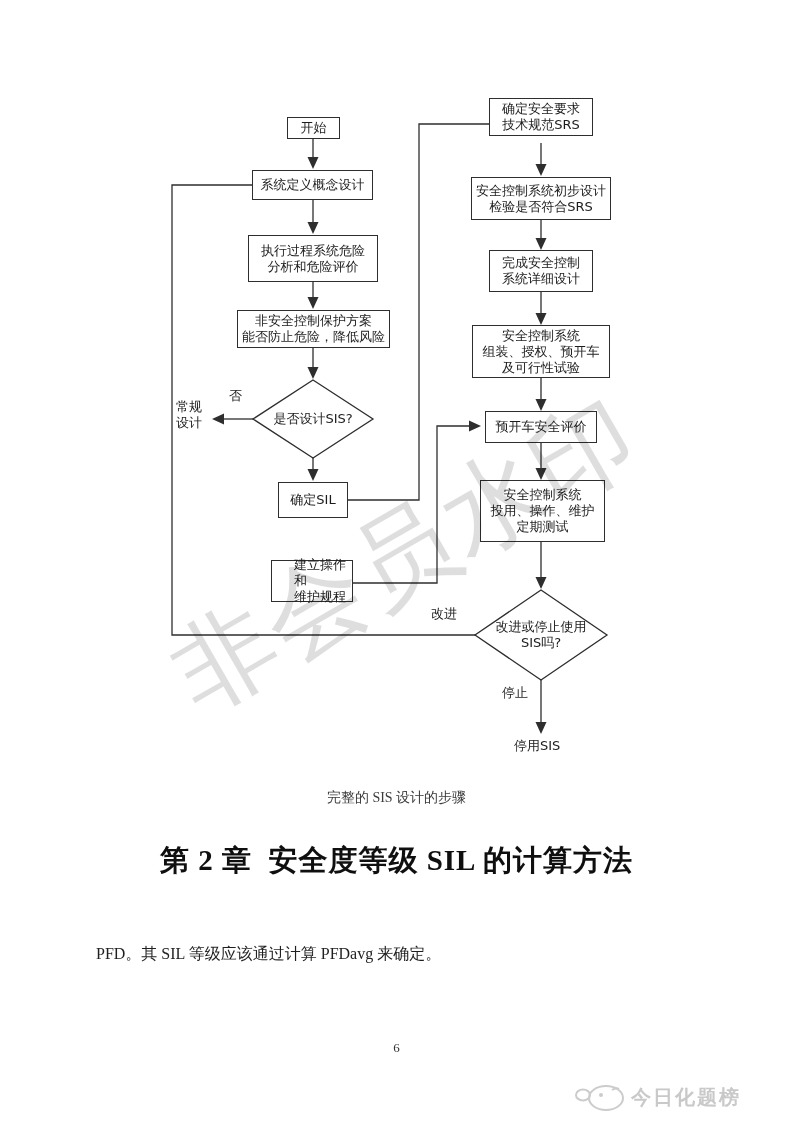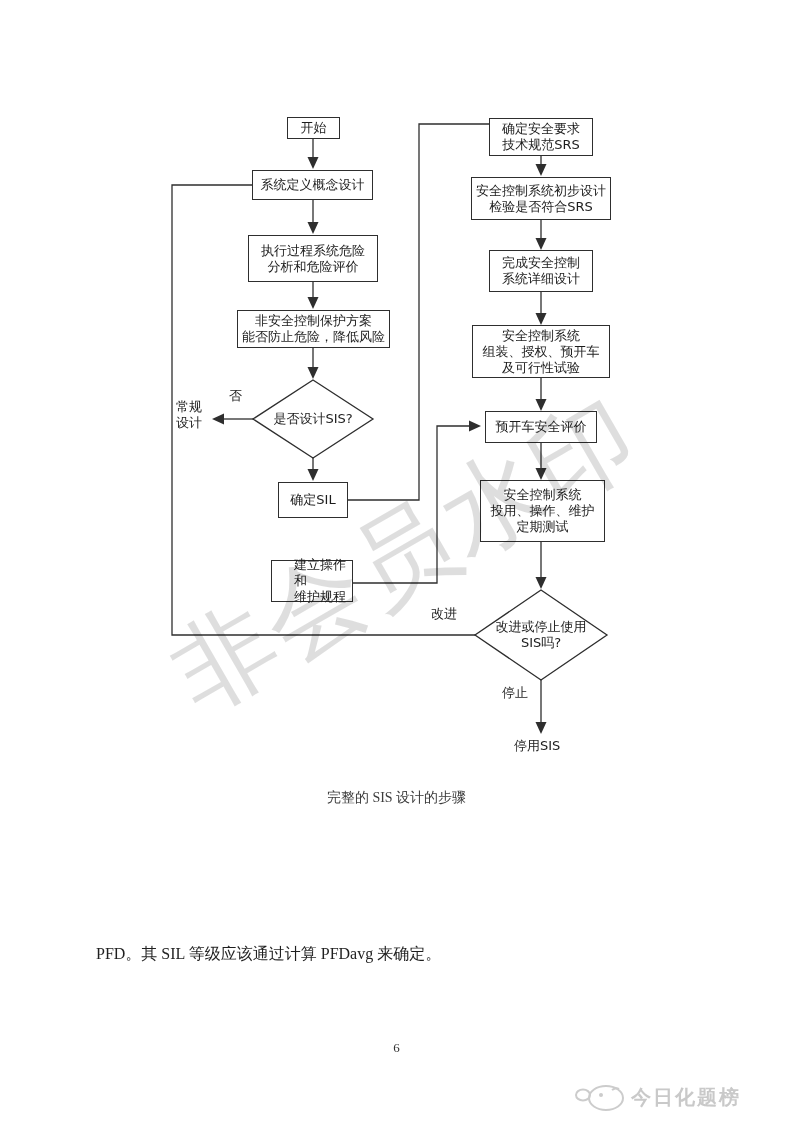--- a/index.html
+++ b/index.html
@@ -106,21 +106,21 @@
   <div class="node" style="left:252px;top:170px;width:121px;height:30px;">系统定义概念设计</div>
   <div class="node" style="left:248px;top:235px;width:130px;height:47px;">执行过程系统危险
 分析和危险评价</div>
   <div class="node" style="left:237px;top:310px;width:153px;height:38px;">非安全控制保护方案
 能否防止危险，降低风险</div>
   <div class="dtext" style="left:256px;top:407px;width:114px;height:24px;">是否设计SIS?</div>
   <div class="node" style="left:278px;top:482px;width:70px;height:36px;">确定SIL</div>
   <div class="node left-align" style="left:271px;top:560px;width:82px;height:42px;">建立操作和
 维护规程</div>
 
-  <div class="node" style="left:489px;top:118px;width:104px;height:38px;">确定安全要求
+  <div class="node" style="left:489px;top:98px;width:104px;height:38px;">确定安全要求
 技术规范SRS</div>
   <div class="node" style="left:471px;top:177px;width:140px;height:43px;">安全控制系统初步设计
 检验是否符合SRS</div>
   <div class="node" style="left:489px;top:250px;width:104px;height:42px;text-align:center;">完成安全控制
 系统详细设计</div>
   <div class="node" style="left:472px;top:325px;width:138px;height:53px;">安全控制系统
 组装、授权、预开车
 及可行性试验</div>
   <div class="node" style="left:485px;top:411px;width:112px;height:32px;">预开车安全评价</div>
   <div class="node" style="left:480px;top:480px;width:125px;height:62px;">安全控制系统
@@ -131,20 +131,21 @@
 
   <div class="flabel" style="left:229px;top:388px;">否</div>
   <div class="flabel" style="left:176px;top:399px;">常规
 设计</div>
   <div class="flabel" style="left:431px;top:606px;">改进</div>
   <div class="flabel" style="left:502px;top:685px;">停止</div>
   <div class="flabel" style="left:514px;top:738px;">停用SIS</div>
 
   <div class="caption">完整的 SIS 设计的步骤</div>
 
+  <div class="heading">第 2 章  安全度等级 SIL 的计算方法</div>
 
   <div class="bodyline" style="left:96px;top:944px;">PFD。其 SIL 等级应该通过计算 PFDavg 来确定。</div>
 
   <div class="pagenum">6</div>
 
   <div class="brand">
     <span style="display:inline-flex;">
       <svg width="52" height="30" viewBox="0 0 52 30">
         <ellipse cx="32" cy="16" rx="17" ry="12" fill="none" stroke="#cccccc" stroke-width="2"></ellipse>
         <ellipse cx="9" cy="13" rx="7" ry="5.5" fill="none" stroke="#cccccc" stroke-width="2"></ellipse>

